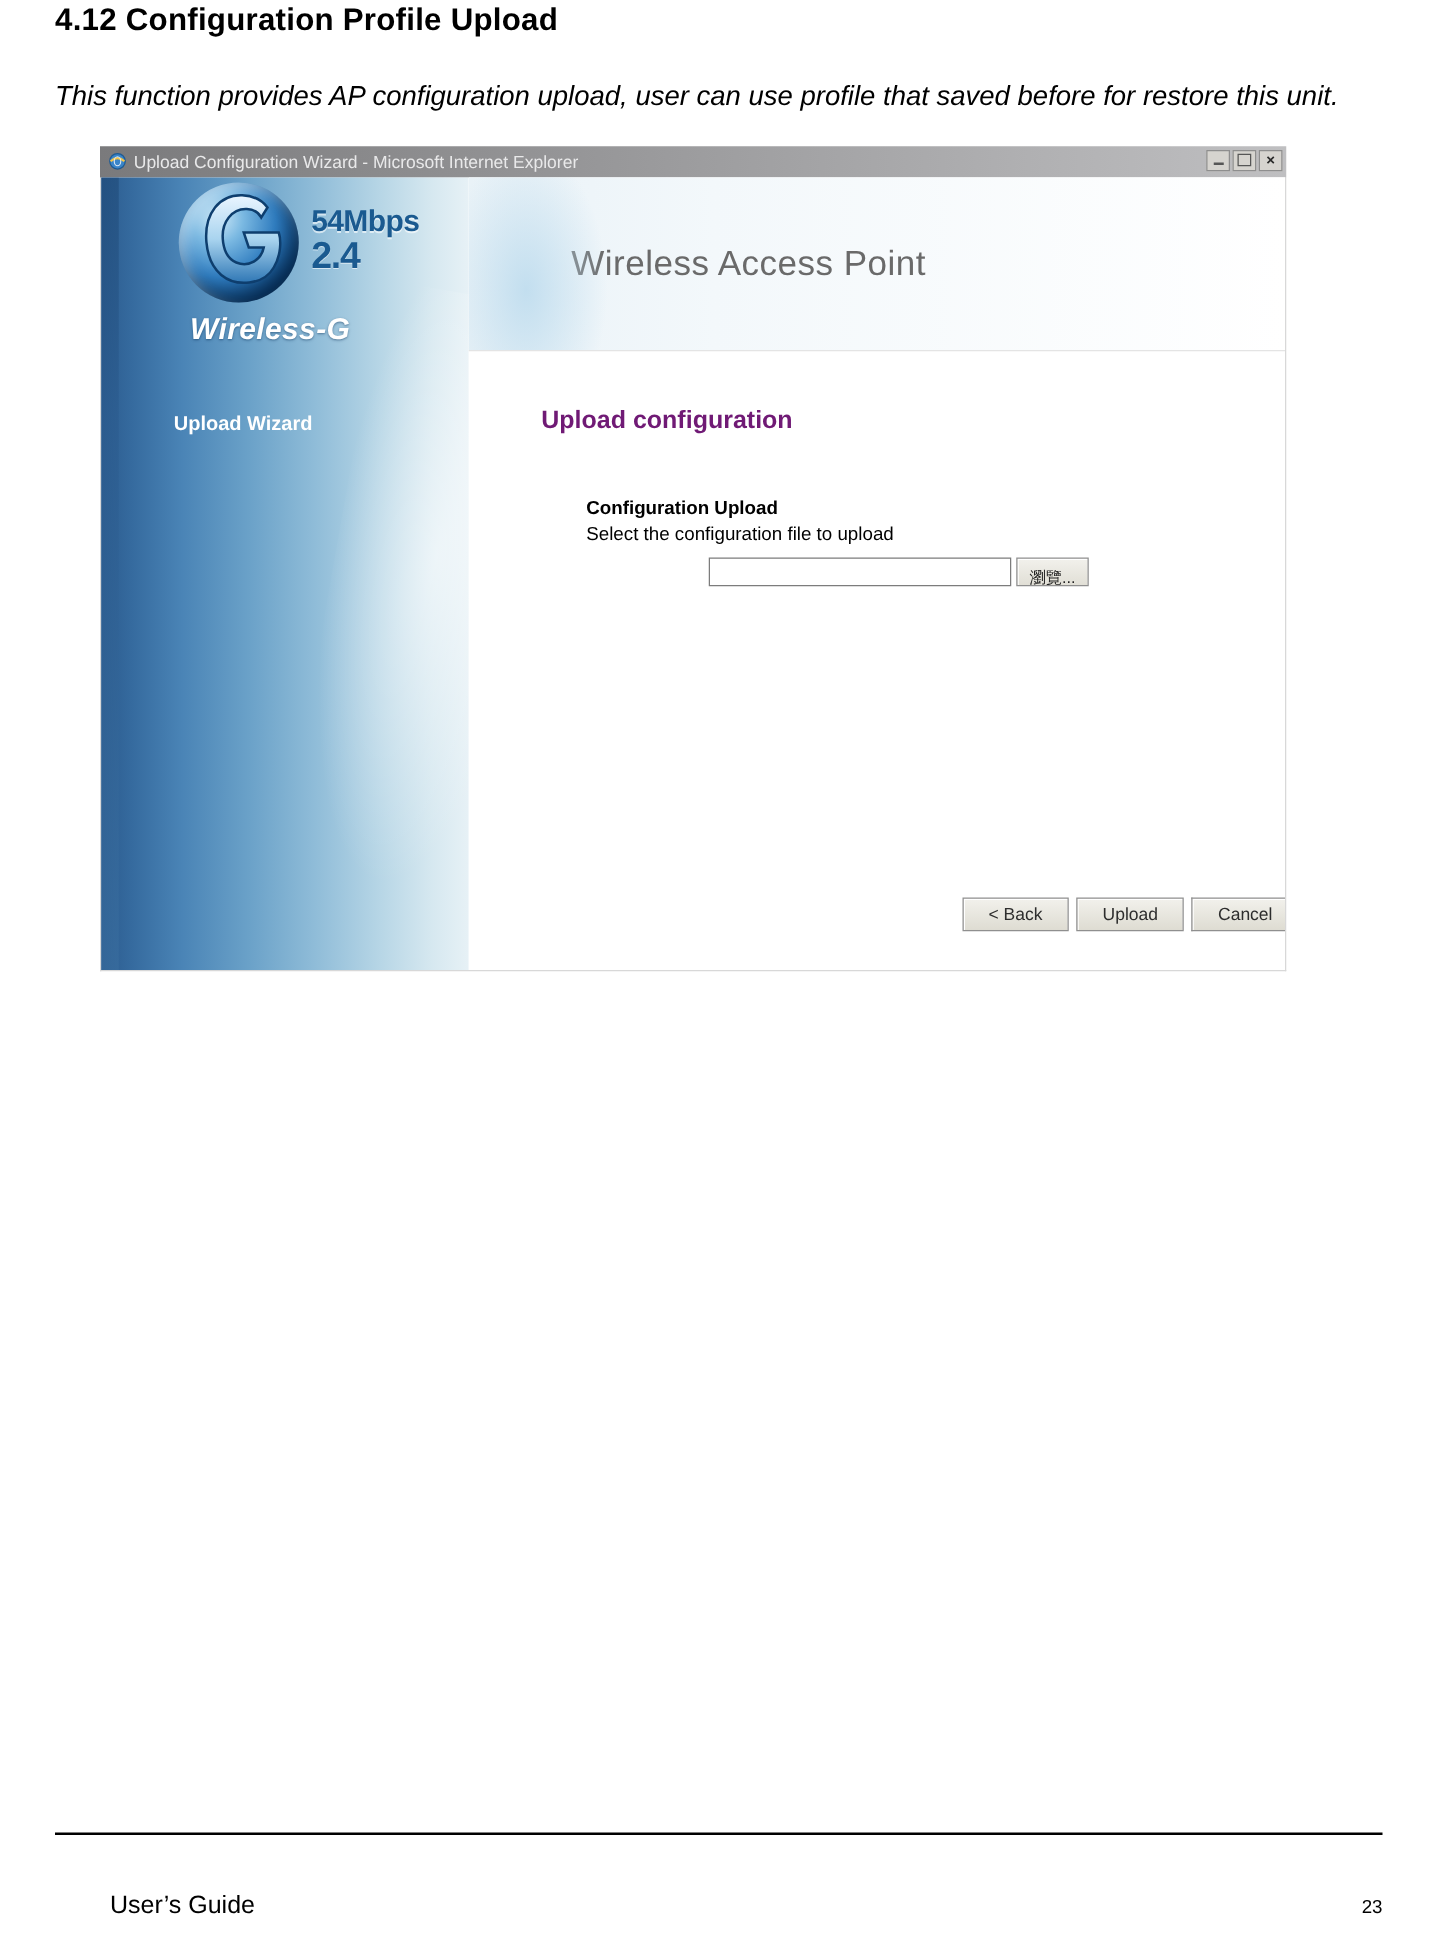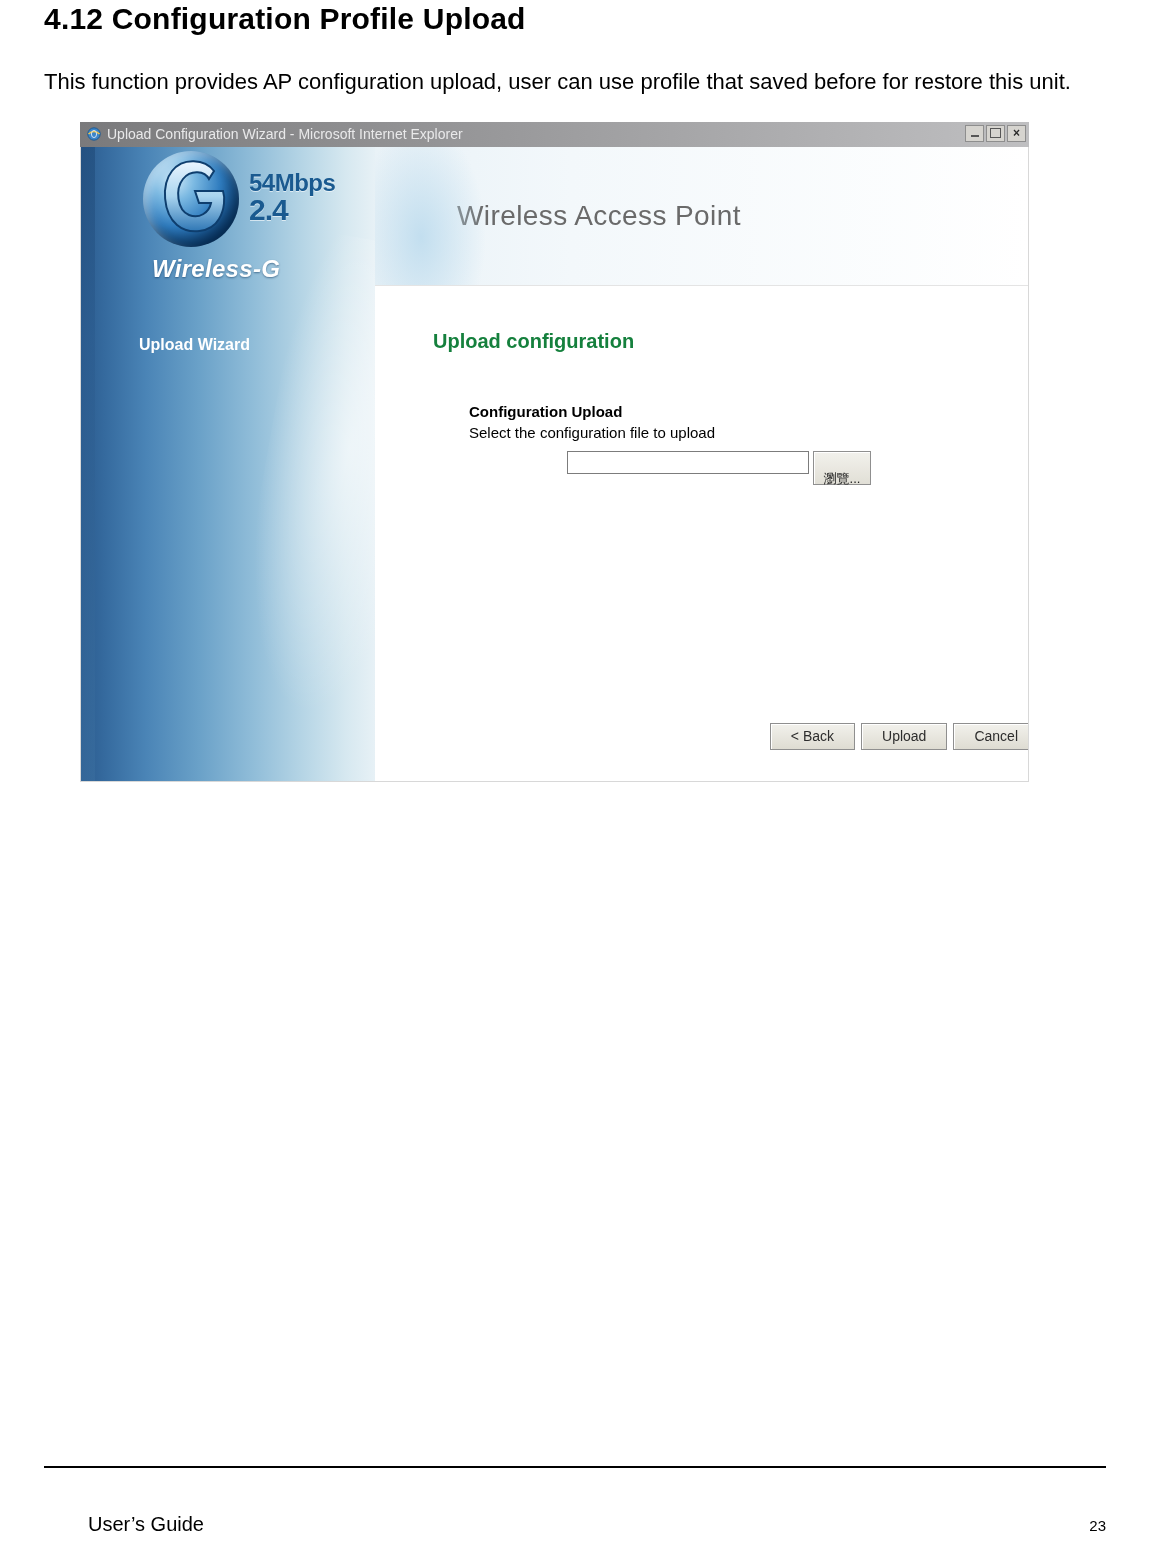--- a/index.html
+++ b/index.html
@@ -10,31 +10,32 @@
     color: #000;
   }
   .page {
     width: 1150px;
     height: 1564px;
     position: relative;
     box-sizing: border-box;
     padding: 0 44px;
   }
   .section-heading {
-    font-size: 30px;
+    font-size: 25px;
     font-weight: bold;
     margin: 0;
     padding-top: 2px;
     letter-spacing: 0.2px;
   }
   .intro-text {
     font-size: 22px;
     line-height: 1.25;
     margin-top: 32px;
     text-align: justify;
+    font-style: italic;
   }
   .screenshot-wrap {
     margin-top: 26px;
     margin-left: 36px;
     width: 949px;
   }
   .window {
     border: 0;
   }
   
@@ -235,21 +236,21 @@
   .content-body {
     padding: 44px 18px 0 58px;
     position: relative;
     height: calc(100% - 138px);
     box-sizing: border-box;
   }
   .section-label {
     font-family: Arial, sans-serif;
     font-size: 20px;
     font-weight: bold;
-    color: #15803d;
+    color: #701a75;
   }
   .form-zone {
     margin-top: 50px;
     margin-left: 36px;
   }
   .form-heading {
     font-family: Arial, sans-serif;
     font-weight: bold;
     font-size: 15px;
     color: #000000;
@@ -272,21 +273,21 @@
     height: 23px;
     border: 1px solid #7c7c7c;
     background: #ffffff;
     box-sizing: border-box;
     font-size: 13px;
     padding: 0 4px;
   }
   .browse-btn {
     height: 23px;
     min-width: 58px;
-    padding: 16px 8px;
+    padding: 4px 8px;
     background: linear-gradient(to bottom, #f2f1ec 0%, #e1dfd6 100%);
     border: 1px solid #8f8f8f;
     box-shadow: inset 1px 1px 0 #ffffff;
     font-size: 13px;
     font-family: "MS UI Gothic","Arial",sans-serif;
     color: #222;
     box-sizing: border-box;
     line-height: 21px;
   }
   .wizard-buttons {

